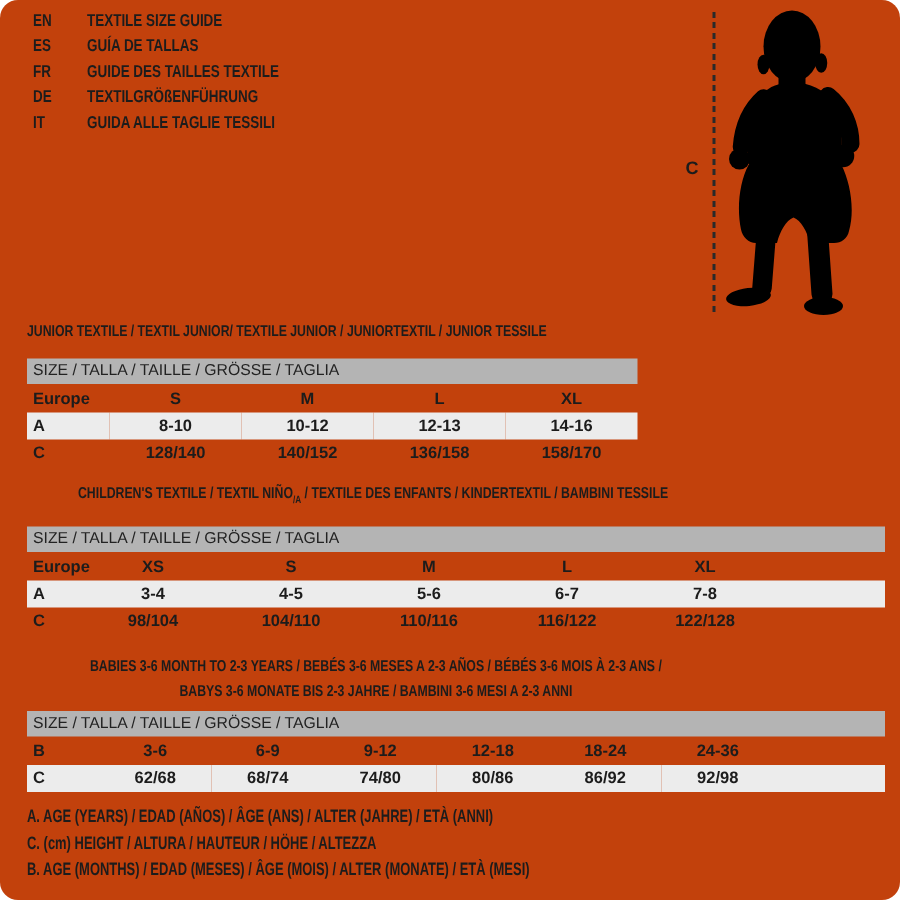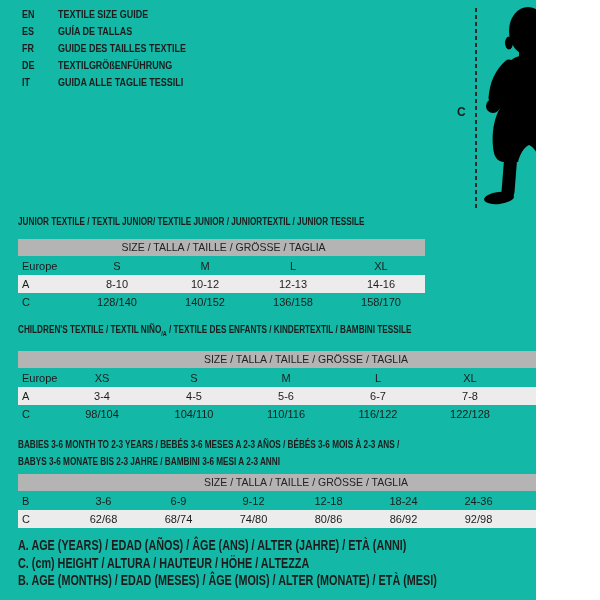--- a/index.html
+++ b/index.html
@@ -9,21 +9,21 @@
     --ink:#000000;
   }
   *{box-sizing:border-box;}
   html,body{margin:0;padding:0;}
   body{
     width:600px;height:600px;
     background:#ffffff;
     font-family:"Liberation Sans", sans-serif;
     color:var(--text);
   }
-  .page{position:relative;width:536px;height:600px;background:#14b8a6;overflow:hidden;}
+  .page{position:relative;width:600px;height:600px;background:#c2410c;overflow:hidden;border-radius:12px;}
 
   
   .cond{display:inline-block;transform:scaleX(0.78);transform-origin:0 50%;white-space:nowrap;}
   .cond-narrow{display:inline-block;transform:scaleX(0.72);transform-origin:0 50%;white-space:nowrap;}
 
   
   .lang-block{position:absolute;left:22px;top:6px;}
   .lang-row{display:flex;line-height:17px;font-weight:bold;font-size:11.5px;color:var(--text);}
   .lang-code{width:36px;flex:0 0 36px;}
 
@@ -33,41 +33,41 @@
     background:repeating-linear-gradient(to bottom,#2a2a2a 0 4px,transparent 4px 7px);
   }
   .c-label{position:absolute;left:457px;top:105px;font-weight:bold;font-size:12px;color:var(--text);}
   .silhouette{position:absolute;left:482px;top:3px;}
 
   
   .size-section{position:absolute;left:18px;}
   .sec1{top:215px;width:407px;}
   .sec2{top:323px;width:572px;}
   .sec3{top:423px;width:572px;margin-top:13px;}
-  .section-title{margin:0;font-size:10.5px;font-weight:bold;line-height:13px;color:var(--text);}
+  .section-title{margin:0;font-size:10.5px;font-weight:bold;line-height:13px;color:var(--text);text-align:center;}
   .sec3 .section-title .cond{line-height:17px;}
   .sec1 .section-title,.sec2 .section-title{margin-bottom:11px;}
   .sec3 .section-title{margin-bottom:4px;}
   .section-title sub{font-size:7px;}
 
   .size-bar{
     height:17px;line-height:17px;background:var(--bar);
-    font-size:10.5px;color:#222222;padding-left:4px;margin-bottom:1px;width:100%;text-align:center;
+    font-size:10.5px;color:#222222;padding-left:4px;margin-bottom:1px;width:100%;
   }
   .size-table{border-collapse:collapse;table-layout:fixed;width:100%;}
   .size-table td{
     height:18px;font-size:11px;text-align:center;padding:0;
-    white-space:nowrap;overflow:visible;color:var(--text);
+    white-space:nowrap;overflow:visible;color:var(--text);font-weight:bold;
   }
   .size-table td.label{text-align:left;padding-left:4px;}
   .size-table tr.shaded td{background:var(--shade);}
 
   
   .notes{position:absolute;left:18px;top:536px;}
-  .note-line{line-height:17.5px;font-size:15px;font-weight:bold;color:var(--text);}
+  .note-line{line-height:17.5px;font-size:12px;font-weight:bold;color:var(--text);}
 </style>
 </head>
 <body>
 
 <div class="page">
 
   <div class="lang-block">
       <div class="lang-row">
         <span class="lang-code"><span class="cond">EN</span></span>
         <span><span class="cond">TEXTILE SIZE GUIDE</span></span>

